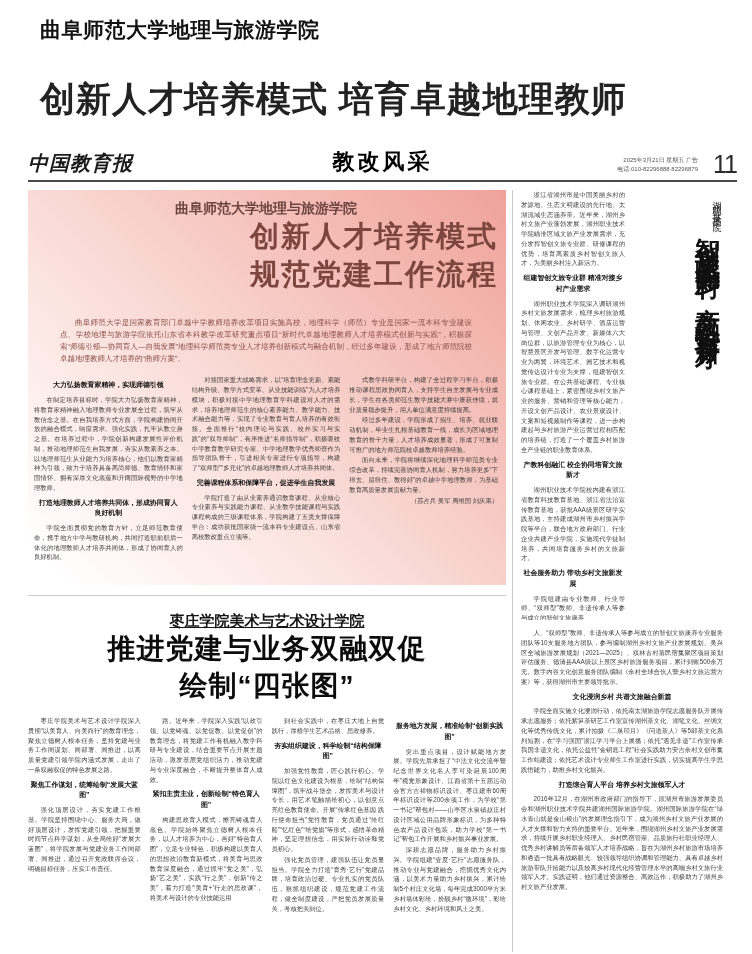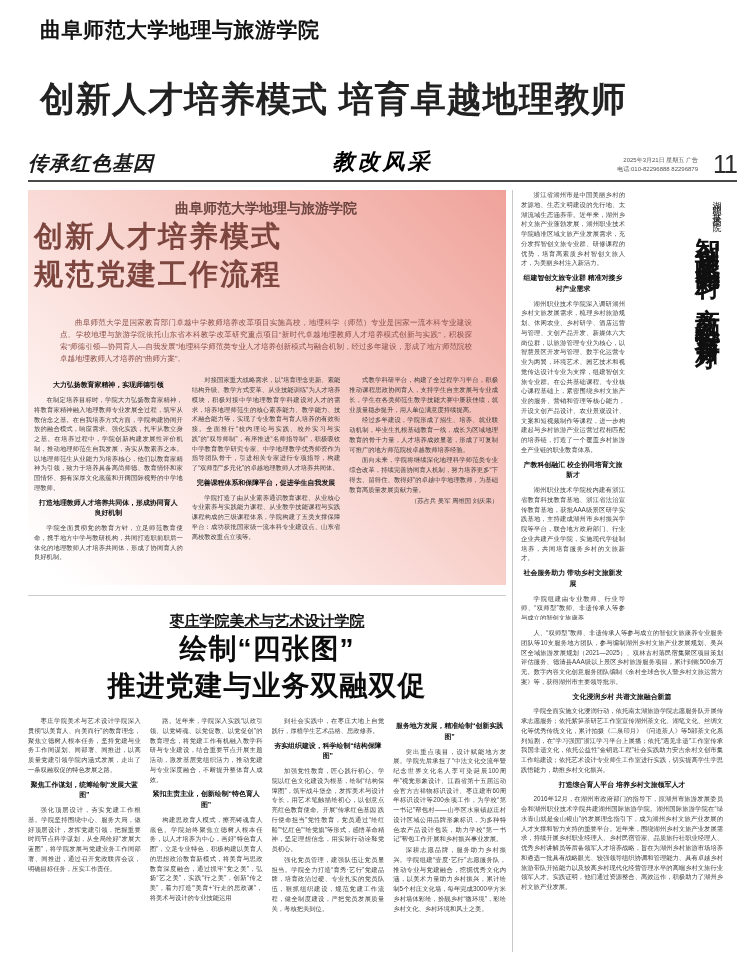--- a/index.html
+++ b/index.html
@@ -17,32 +17,32 @@
   .app-byline{margin-top:42px;font-size:16px;color:#9b9b9b;}
   .app-byline .time{margin-left:26px;}
   
   .paper{margin:24px 15px 0 28px;background:#fff;}
   .paper-header{display:flex;align-items:flex-end;border-bottom:2px solid #4a4a4a;padding-bottom:3px;}
   .ph-left{flex:1;}
   .masthead{
     font-family:"Liberation Serif",serif;font-style:italic;font-weight:700;
     font-size:20px;color:#1a1a1a;letter-spacing:1px;
   }
-  .section-title{font-size:22px;font-weight:700;color:#000;letter-spacing:3px;font-style:italic;}
+  .section-title{font-size:22px;font-weight:700;color:#000;letter-spacing:3px;}
   .ph-right{flex:1;display:flex;justify-content:flex-end;align-items:center;gap:15px;}
   .header-meta{font-size:6px;color:#555;text-align:right;line-height:1.5;transform-origin:right bottom;}
   .page-num{font-size:25px;color:#2b2b2b;line-height:1;letter-spacing:-1px;}
   
   .paper-body{display:flex;margin-top:8px;}
   .main-col{width:478px;flex:none;}
   .right-col{flex:1;border-left:1px solid #c9c9c9;margin-left:6px;padding-left:8px;display:flex;flex-direction:column;}
   
   .a1{background:linear-gradient(225deg,#efa29a 0%,#f5c1ba 30%,#fbe2de 62%,#ffffff 96%);padding:10px 8px 4px 6px;}
   .a1-kicker{text-align:center;font-size:14px;font-weight:700;color:#6e4540;}
-  .a1-headline{text-align:left;font-size:29px;font-weight:700;color:#7c453e;line-height:1.3;letter-spacing:2px;}
+  .a1-headline{text-align:right;font-size:29px;font-weight:700;color:#7c453e;line-height:1.3;letter-spacing:2px;}
   .a1-lede{margin:24px 26px 10px 26px;font-size:7.5px;line-height:1.6;color:#8a4f48;text-align:justify;text-indent:2em;}
   .cols{display:flex;gap:9px;overflow:hidden;font-size:6.3px;line-height:1.55;color:#3c3c3c;}
   .a1 .cols{height:206px;}
   .col{flex:1;overflow:hidden;text-align:justify;}
   
   .a2{border-top:1px solid #ccc;margin-top:10px;padding-top:16px;}
   .a2-kicker{text-align:center;font-size:15px;font-weight:700;color:#161616;text-decoration:underline;}
   .a2-headline{text-align:center;font-size:28px;font-weight:700;color:#0c0c0c;line-height:1.3;letter-spacing:1px;}
   .a2 .cols{height:236px;margin-top:12px;}
   
@@ -62,21 +62,21 @@
 
 <div class="app-header">
   <div class="app-kicker">曲阜师范大学地理与旅游学院</div>
   <div class="app-title">创新人才培养模式 培育卓越地理教师</div>
 </div>
 
 <div class="paper">
 
   <div class="paper-header">
     <div class="ph-left">
-      <span class="masthead">传承红色基因</span>
+      <span class="masthead">中国教育报</span>
     </div>
     <div class="section-title">教改风采</div>
     <div class="ph-right">
       <div class="header-meta">
         <div>2025年3月21日 星期五 广告</div>
         <div>电话:010-82296888 82296879</div>
       </div>
       <div class="page-num">11</div>
     </div>
   </div>
@@ -106,22 +106,22 @@
               <div class="blk-p">式教学科研平台，构建了全过程学习平台，积极推动课程思政协同育人，支持学生自主发展与专业成长，学生在各类师范生教学技能大赛中屡获佳绩，就业质量稳步提升，用人单位满意度持续提高。</div>
               <div class="blk-p">经过多年建设，学院形成了招生、培养、就业联动机制，毕业生扎根基础教育一线，成长为区域地理教育的骨干力量，人才培养成效显著，形成了可复制可推广的地方师范院校卓越教师培养经验。</div>
               <div class="blk-p">面向未来，学院将继续深化地理科学师范类专业综合改革，持续完善协同育人机制，努力培养更多“下得去、留得住、教得好”的卓越中学地理教师，为基础教育高质量发展贡献力量。</div>
               <div class="blk-sig">（苏占兵 吴军 周维国 刘庆果）</div>
             </div>
         </div>
       </div>
 
       <div class="a2">
         <div class="a2-kicker">枣庄学院美术与艺术设计学院</div>
+        <div class="a2-headline">推进党建与业务双融双促</div>
         <div class="a2-headline">绘制“四张图”</div>
-        <div class="a2-headline">推进党建与业务双融双促</div>
         <div class="cols">
           <div class="col">
               <div class="blk-p">枣庄学院美术与艺术设计学院深入贯彻“以美育人、向美而行”的教育理念，聚焦立德树人根本任务，坚持党建与业务工作同谋划、同部署、同推进，以高质量党建引领学院内涵式发展，走出了一条双融双促的特色发展之路。</div>
               <div class="blk-h">聚焦工作谋划，统筹绘制“发展大蓝图”</div>
               <div class="blk-p">强化顶层设计，夯实党建工作根基。学院坚持围绕中心、服务大局，做好顶层设计，发挥党建引领，把握重要时间节点科学谋划，从全局绘好“发展大蓝图”，将学院发展与党建业务工作同部署、同推进，通过召开党政联席会议，明确目标任务，压实工作责任。</div>
             </div>
           <div class="col">
               <div class="blk-p">路。近年来，学院深入实践“以政引领、以党铸魂、以党促教、以党促创”的教育理念，将党建工作有机融入教学科研与专业建设，结合重要节点开展主题活动，激发基层党组织活力，推动党建与专业深度融合，不断提升整体育人成效。</div>
               <div class="blk-h">紧扣主责主业，创新绘制“特色育人图”</div>
               <div class="blk-p">构建思政育人模式，擦亮铸魂育人底色。学院始终聚焦立德树人根本任务，以人才培养为中心，画好“特色育人图”，立足专业特色，积极构建以美育人的思想政治教育新模式，将美育与思政教育深度融合，通过抓牢“党之美”，弘扬“艺之美”，实践“行之美”，创新“传之美”，着力打造“‘美育+’行走的思政课”，将美术与设计的专业技能运用</div>

